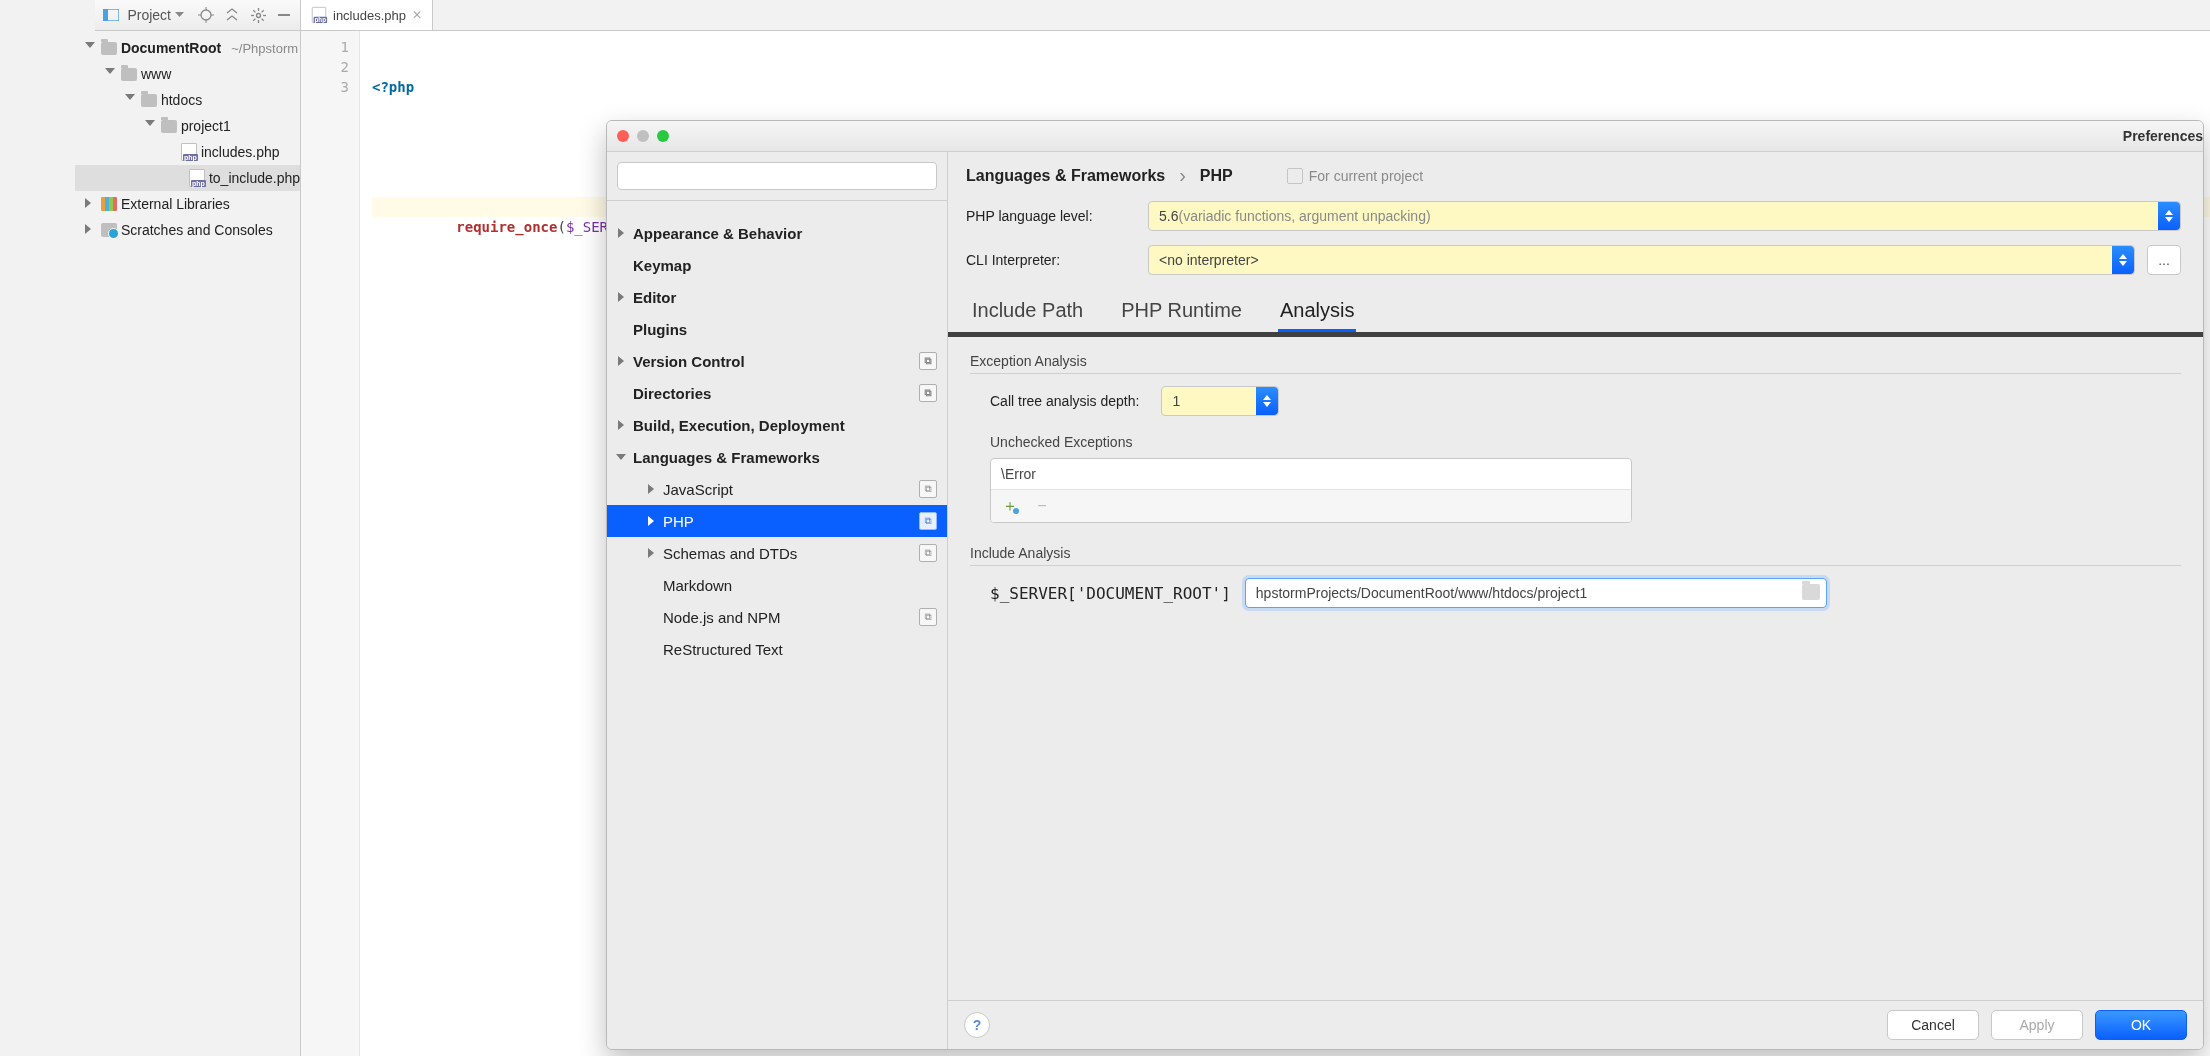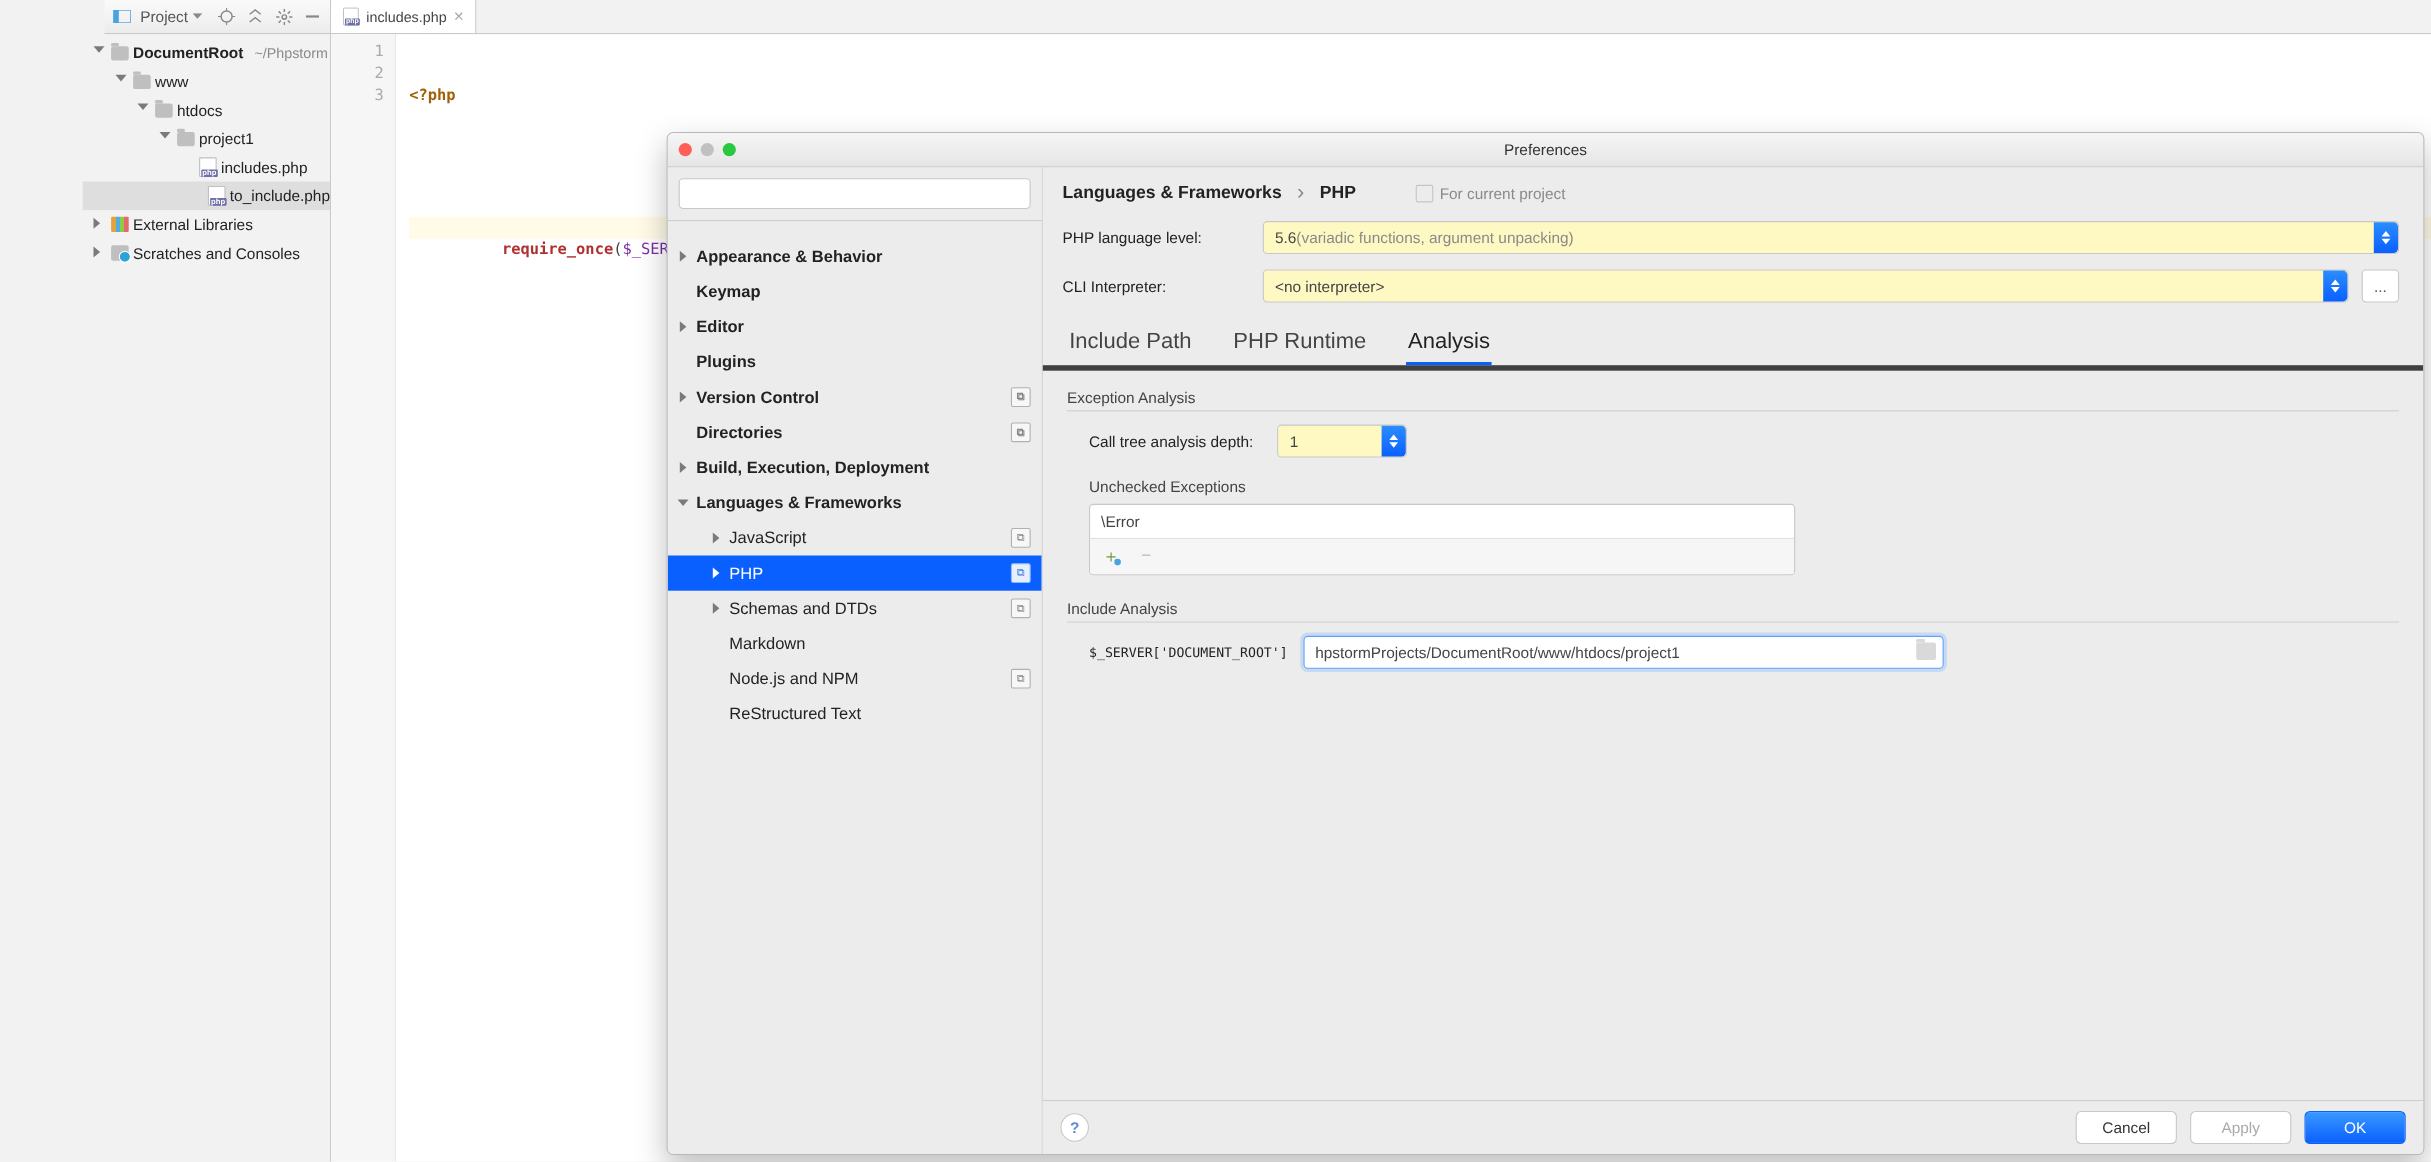--- a/index.html
+++ b/index.html
@@ -211,21 +211,21 @@
     height: 30px;
     background: linear-gradient(#f5f5f5,#e6e6e6);
     border-bottom:1px solid #cfcfcf;
     display:flex; align-items:center;
     padding: 0 10px;
     position:relative;
   }
   .traffic { display:flex; gap:8px; }
   .tl { width:12px;height:12px;border-radius:50%; }
   .tl.red{background:#ff5f57;} .tl.yel{background:#c0c0c0;} .tl.grn{background:#28c840;}
-  .dialog-title { position:absolute; left:0; right:0; text-align:center; font-weight:400; color:#333;}
+  .dialog-title { position:absolute; left:0; right:0; text-align:right; font-weight:700; color:#333;}
 
   .dialog-body { flex:1; display:flex; min-height:0;}
   .pref-side {
     width: 340px; min-width:340px;
     background: var(--pref-side-bg);
     border-right:1px solid #cfcfcf;
     display:flex; flex-direction:column;gap:10px;
   }
   .pref-search-wrap { padding:10px; border-bottom:1px solid #cfcfcf; background:#ececec;}
   .pref-search {
@@ -521,21 +521,21 @@
         <span class="close">✕</span>
       </div>
     </div>
     <div class="editor">
       <div class="gutter">
         <div>1</div>
         <div>2</div>
         <div>3</div>
       </div>
       <div class="code">
-        <div class="row"><span class="k" style="color:#a16207">&lt;?php</span></div>
+        <div class="row"><span class="k" style="color:#0369a1">&lt;?php</span></div>
         <div class="row"></div>
         <div class="row hl-line">
           <span class="k" style="color:#b03030">require_once</span><span class="punct">(</span><span class="var" style="color:#7b2fa0">$_SERVER</span><span class="punct">[</span><span class="const" style="color:#0b6e0b">'DOCUMENT_ROOT'</span><span class="punct">]</span><span class="punct"> . </span><span class="str">"/to_include.php"</span><span class="punct">);</span>
         </div>
       </div>
     </div>
 
     <div class="dialog">
       <div class="dialog-titlebar">
         <div class="traffic">
@@ -682,21 +682,21 @@
                     <span class="mini-icon remove"></span>
                   </div>
                 </div>
               </div>
             </div>
 
             <div class="section-title">Include Analysis</div>
             <div class="section-divider"></div>
             <div class="section-block">
               <div class="docroot-input-wrap">
-                <span class="mono" style="font-size:12px;color:#222;text-align:right;">$_SERVER['DOCUMENT_ROOT']</span>
+                <span class="mono" style="font-size:16px;color:#222;text-align:right;">$_SERVER['DOCUMENT_ROOT']</span>
                 <div class="docroot-input">
                   <span>hpstormProjects/DocumentRoot/www/htdocs/project1</span>
                   <span class="browse"></span>
                 </div>
               </div>
             </div>
           </div>
 
           <div class="dialog-footer">
             <div class="help-btn">

